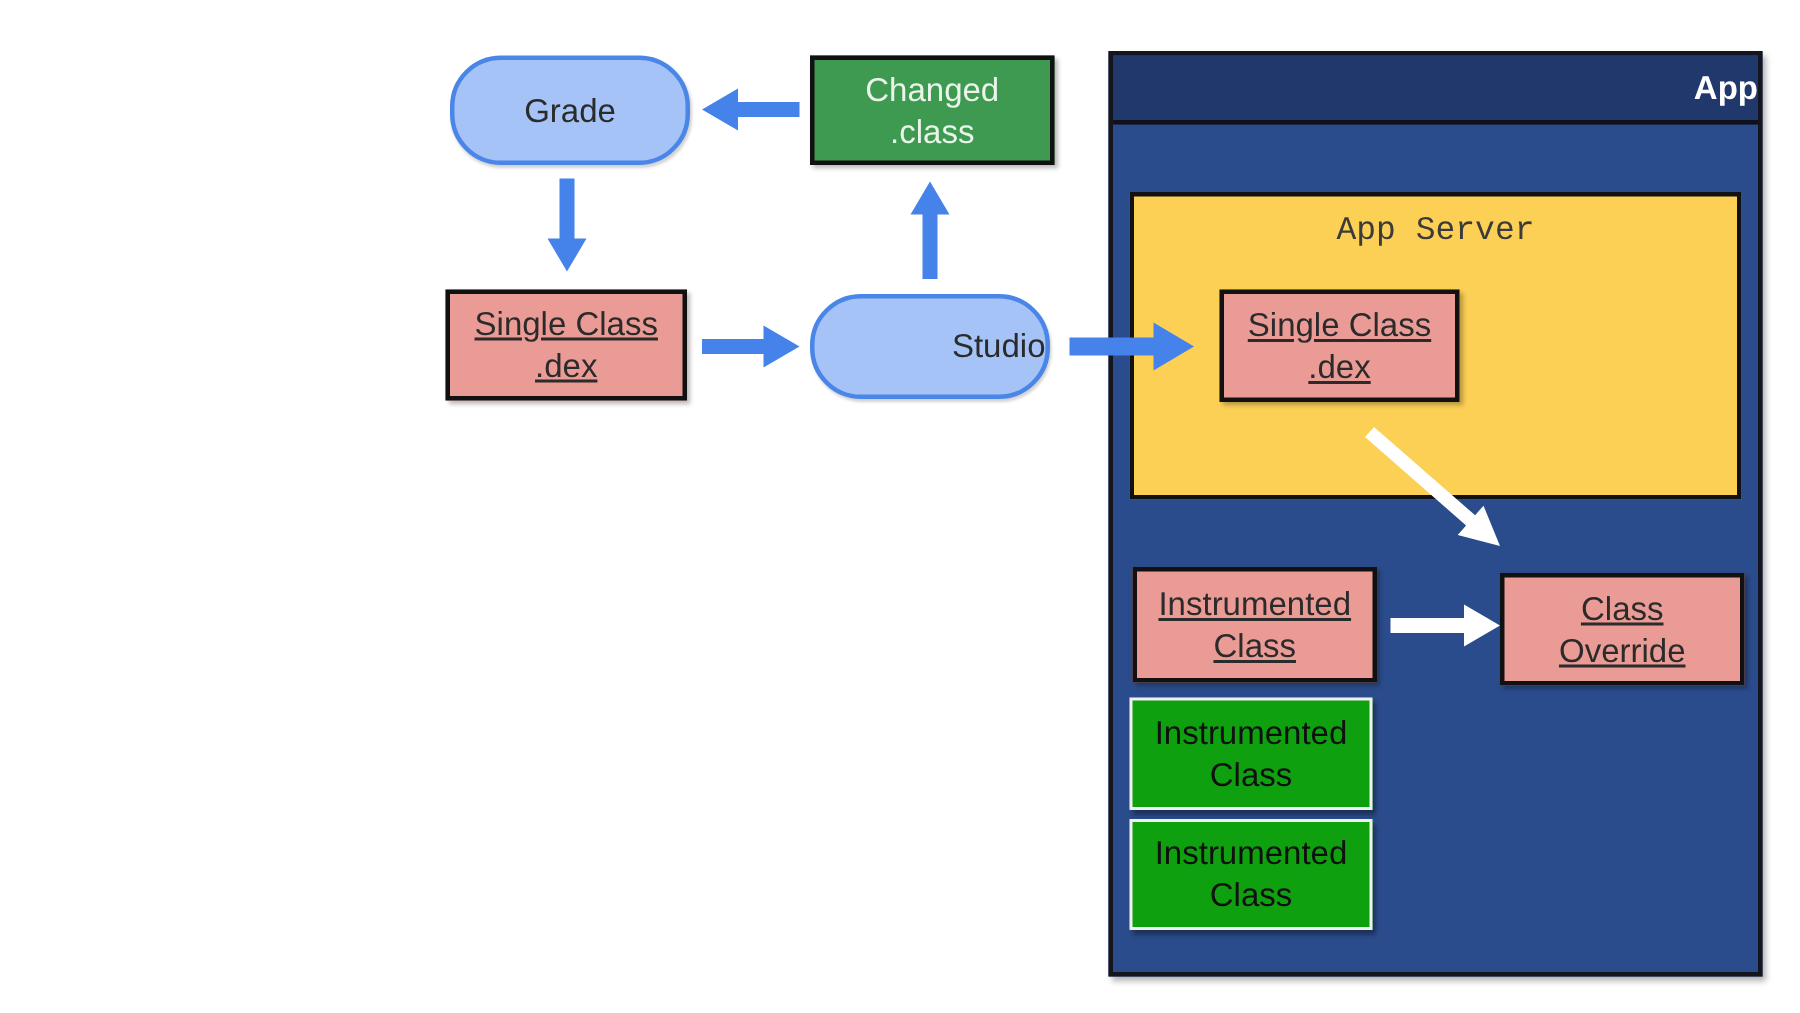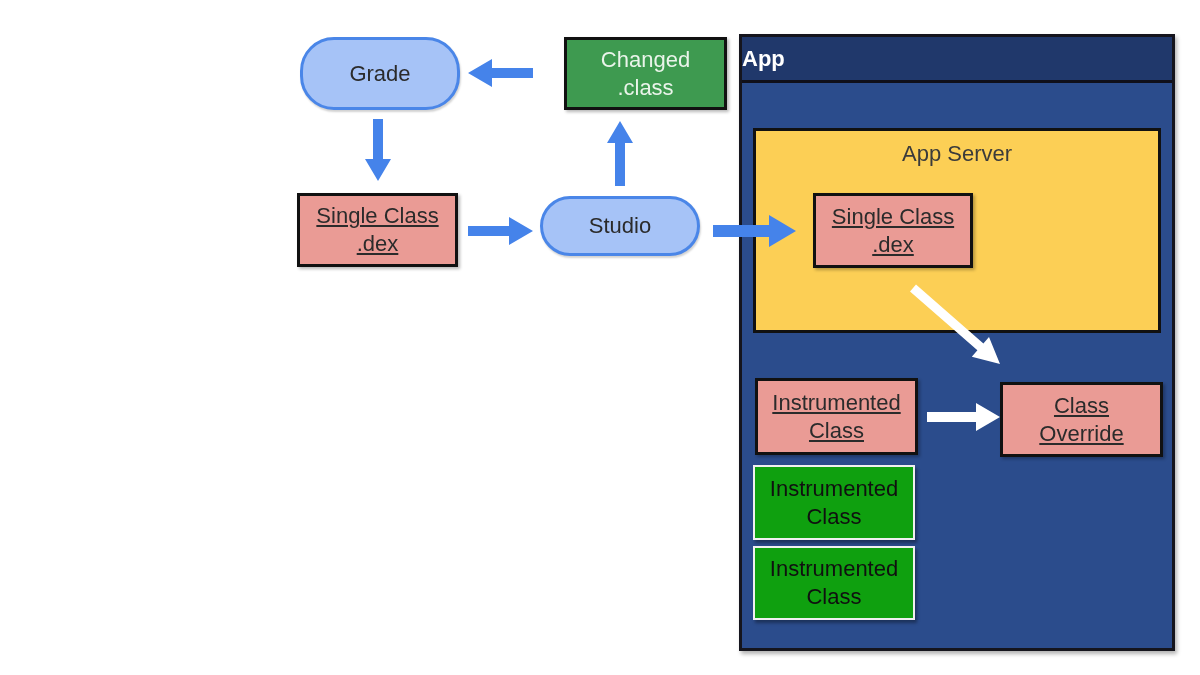--- a/index.html
+++ b/index.html
@@ -26,51 +26,50 @@
     background:var(--pink-fill,#ea9b95);
     border:3px solid var(--box-border-dark,#111111);
     box-shadow:2px 2px 3px rgba(0,0,0,.28);
     text-decoration:underline;
   }
   .greendark{
     background:var(--green-dark-fill,#3e9a50);
     border:3px solid var(--box-border-dark,#111111);
     color:var(--text-light,#eaf4ea);
     box-shadow:2px 2px 3px rgba(0,0,0,.28);
-    margin-left:24px;
   }
   .greenbright{
     background:var(--green-bright-fill,#0fa00f);
     border:2px solid #f0f0f0;
     color:#101010;
     box-shadow:2px 3px 3px rgba(0,0,0,.35);
   }
   .app{
     position:absolute;left:739px;top:34px;width:436px;height:617px;
     box-sizing:border-box;
     background:var(--app-body-bg,#2b4c8c);
     border:3px solid #15151d;
     box-shadow:2px 3px 4px rgba(0,0,0,.30);
   }
   .app-header{
     height:46px;box-sizing:border-box;
     background:var(--app-header-bg,#20386b);
     border-bottom:3px solid #10101a;
-    display:flex;align-items:center;justify-content:flex-start;
+    display:flex;align-items:center;justify-content:flex-end;
     color:#ffffff;font-weight:bold;font-size:22px;
   }
   .yellow{
     position:absolute;left:753px;top:128px;width:408px;height:205px;
     box-sizing:border-box;
     background:var(--yellow-fill,#fccf55);
     border:3px solid var(--box-border-dark,#111111);
   }
   .yellow-label{
     position:absolute;left:0;top:10px;width:100%;
-    text-align:center;font-size:22px;color:#3b3b3b;
+    text-align:center;font-size:22px;color:#3b3b3b;font-family:Liberation Mono, monospace;
   }
   svg.arrows{
     position:absolute;left:0;top:0;width:1200px;height:675px;
     z-index:5;pointer-events:none;
   }
   .arrow-blue{fill:var(--arrow-blue,#4583ea);}
   .arrow-white{fill:var(--arrow-white,#ffffff);}
 </style>
 </head>
 <body>
@@ -84,21 +83,21 @@
   <div class="node greendark" style="left:540px;top:37px;width:163px;height:73px;">
     <span>Changed
 .class</span>
   </div>
 
   <div class="node pinkbox" style="left:297px;top:193px;width:161px;height:74px;">
     <span>Single Class
 .dex</span>
   </div>
 
-  <div class="node pill" style="left:540px;top:196px;width:160px;height:60px;">
+  <div class="node pill" style="left:540px;top:196px;width:160px;height:70px;justify-content:flex-end;">
     <span>Studio</span>
   </div>
 
   <div class="app">
     <div class="app-header">
       <span>App</span>
     </div>
   </div>
 
   <div class="yellow">

